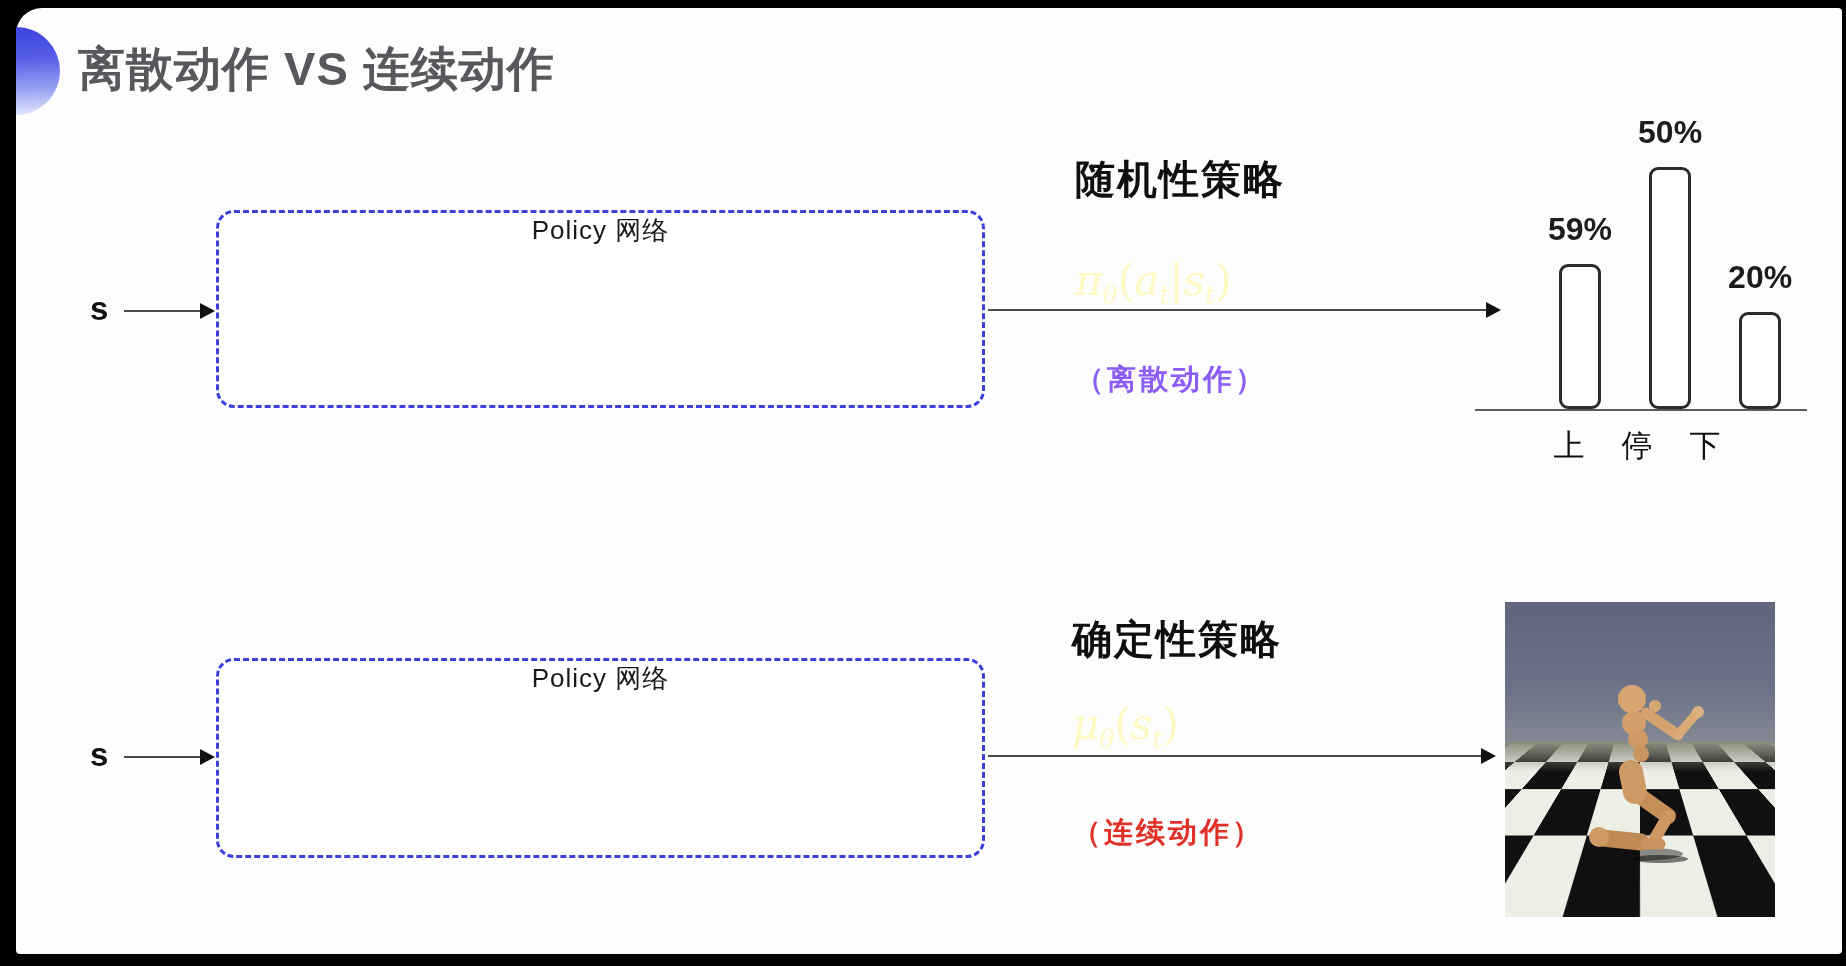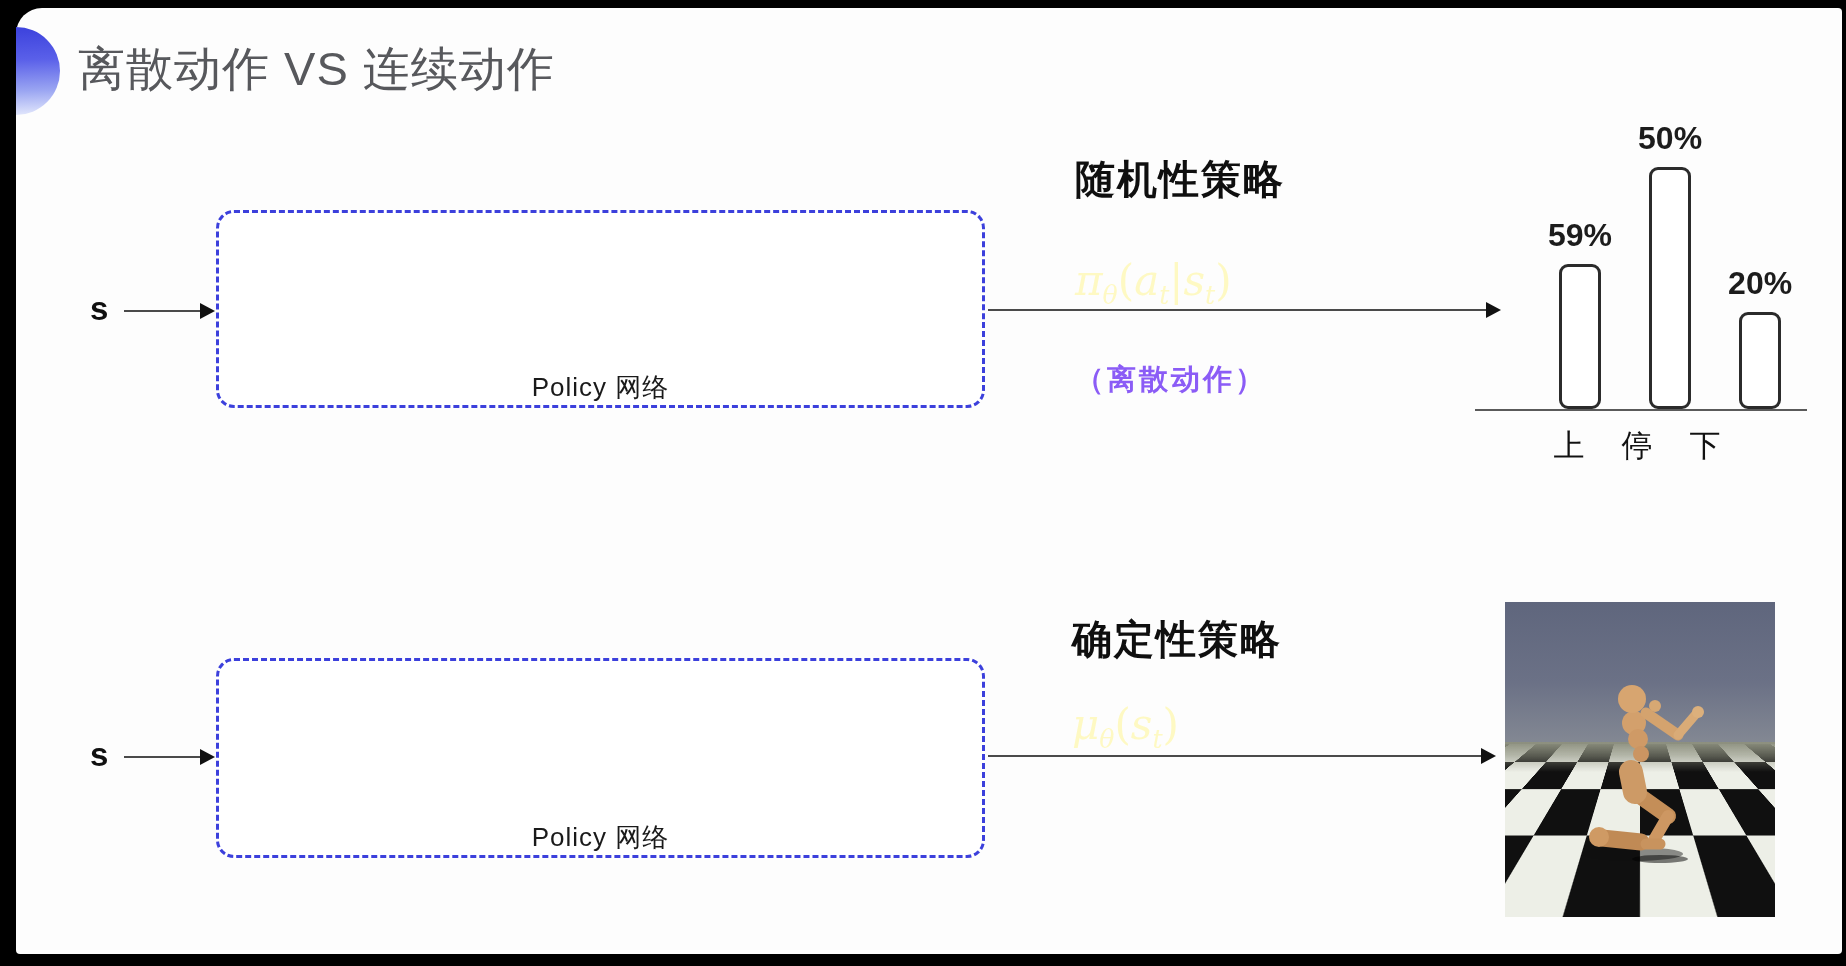--- a/index.html
+++ b/index.html
@@ -6,47 +6,47 @@
   .stage{position:relative;width:1846px;height:966px;background:#000;overflow:hidden;
          font-family:"Liberation Sans","DejaVu Sans",sans-serif;}
   .canvas{position:absolute;left:16px;top:8px;width:1826px;height:946px;background:#fdfdfd;
           border-radius:26px 4px 4px 4px;}
   .abs{position:absolute;}
 
   
   .deco-circle{position:absolute;left:-28px;top:27px;width:88px;height:88px;border-radius:50%;
     background:linear-gradient(178deg,#3f45de 6%,#5a60e9 38%,#9aa5f2 72%,#e4e9fc 100%);
     clip-path:inset(0 0 0 44px);}
-  .page-title{position:absolute;left:78px;top:38px;font-size:47px;font-weight:400;
+  .page-title{position:absolute;left:78px;top:38px;font-size:47px;font-weight:700;
     color:#57585c;letter-spacing:1px;white-space:nowrap;}
 
   
   .policy-box{position:absolute;left:216px;width:769px;border:3px dashed #3c40dc;border-radius:18px;
-    background:#fff;display:flex;align-items:flex-end;justify-content:center;box-sizing:border-box;}
+    background:#fff;display:flex;align-items:flex-start;justify-content:center;box-sizing:border-box;}
   .box-top{top:210px;height:198px;}
   .box-bottom{top:658px;height:200px;}
   .box-label{font-size:26px;color:#1a1a1a;letter-spacing:1px;}
   .s-label{position:absolute;font-size:33px;font-weight:700;color:#101010;}
   .arrow-line{position:absolute;height:2px;background:#4a4a4a;}
   .arrow-head{position:absolute;width:0;height:0;border-top:8px solid transparent;
     border-bottom:8px solid transparent;border-left:15px solid #111;}
 
   
   .cap{position:absolute;width:335px;text-align:left;white-space:nowrap;}
   .policy-title{font-size:40px;font-weight:600;color:#0f0f0f;letter-spacing:2px;}
   .formula{font-size:42px;color:#fef9c3;font-family:"DejaVu Serif","Liberation Serif",serif;margin-top:28px;}
   .formula .it{font-style:italic;}
   .formula sub{font-size:0.6em;font-style:italic;}
   .red-note{font-size:29px;font-weight:600;letter-spacing:3px;}
 
   
   .chart{position:absolute;left:1475px;top:98px;width:332px;height:313px;}
   .chart .baseline{position:absolute;left:0;right:0;bottom:0;height:2px;background:#5a5a5a;}
   .chart .bars{position:absolute;left:73px;bottom:2px;display:flex;gap:26px;align-items:flex-end;}
-  .barcol{display:flex;flex-direction:column;align-items:center;gap:10px;}
+  .barcol{display:flex;flex-direction:column;align-items:center;gap:16px;}
   .bar{width:42px;background:#fff;border:3px solid #2b2b2b;border-radius:9px;box-sizing:border-box;}
   .pct{font-size:32px;font-weight:600;color:#1c1c1c;}
   .cats{position:absolute;left:73px;top:327px;display:flex;gap:26px;}
   .cat{width:42px;text-align:center;font-size:31px;color:#111;}
 
   
   .mujoco{position:absolute;left:1505px;top:602px;width:270px;height:315px;overflow:hidden;background:#777;}
   .sky{position:absolute;left:0;top:0;right:0;height:146px;
     background:linear-gradient(180deg,#5f667d 0%,#6b7186 55%,#858a94 100%);}
   .floor{position:absolute;top:142px;left:-165px;width:600px;height:520px;
@@ -117,20 +117,21 @@
     <span class="box-label">Policy 网络</span>
   </div>
 
   <div class="arrow-line" style="left:988px;top:755px;width:494px;"></div>
   <div class="arrow-head" style="left:1481px;top:748px;"></div>
 
   <div class="cap formula" style="left:1072px;top:672px;">
     <span class="it">μ</span><sub>θ</sub><span>(</span><span class="it">s</span><sub>t</sub><span>)</span>
   </div>
   <div class="cap policy-title" style="left:1072px;top:612px;">确定性策略</div>
+  <div class="cap red-note" style="left:1072px;top:813px;color:#e03128;">（连续动作）</div>
 
   <div class="mujoco">
     <div class="sky"></div>
     <div class="floor"></div>
     <div class="haze"></div>
     <div class="glow"></div>
     <svg class="robot" viewBox="0 0 270 315">
       <ellipse cx="128" cy="252" rx="50" ry="7" fill="rgba(15,15,15,0.45)"></ellipse>
       <ellipse cx="155" cy="257" rx="28" ry="4" fill="rgba(0,0,0,0.5)"></ellipse>
       <line x1="97" y1="236" x2="136" y2="240" stroke="#c08a55" stroke-width="17" stroke-linecap="round"></line>

